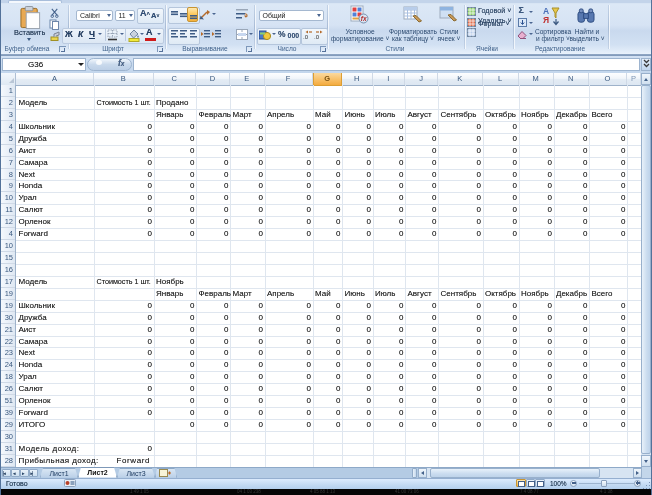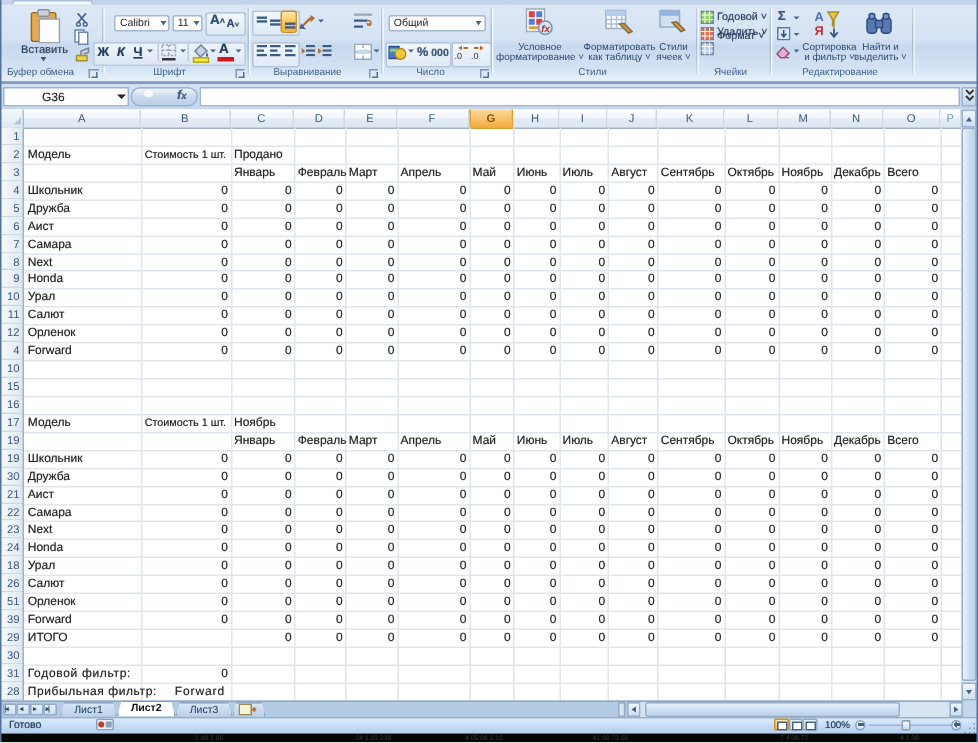--- a/index.html
+++ b/index.html
@@ -711,23 +711,23 @@
 <div class="zt" style="left:297.0px;top:419.03999999999996px">0</div>
 <div class="zt" style="left:326.5px;top:419.03999999999996px">0</div>
 <div class="zt" style="left:357.0px;top:419.03999999999996px">0</div>
 <div class="zt" style="left:389.5px;top:419.03999999999996px">0</div>
 <div class="zt" style="left:422.5px;top:419.03999999999996px">0</div>
 <div class="zt" style="left:467.0px;top:419.03999999999996px">0</div>
 <div class="zt" style="left:503.0px;top:419.03999999999996px">0</div>
 <div class="zt" style="left:538.0px;top:419.03999999999996px">0</div>
 <div class="zt" style="left:573.5px;top:419.03999999999996px">0</div>
 <div class="zt" style="left:611.5px;top:419.03999999999996px">0</div>
-<div class="t" style="left:18.5px;top:442.9px;letter-spacing:.45px">Годовой фильтр:</div>
+<div class="t" style="left:18.5px;top:442.9px;letter-spacing:.45px">Модель доход:</div>
 <div class="zt" style="left:138.0px;top:442.9px">0</div>
-<div class="t" style="left:18.5px;top:454.83px;letter-spacing:.4px">Прибыльная фильтр:</div>
+<div class="t" style="left:18.5px;top:454.83px;letter-spacing:.4px">Прибыльная доход:</div>
 <div class="t" style="left:116.5px;top:454.83px;letter-spacing:.6px">Forward</div>
 <div class="ab" style="left:641px;top:72.5px;width:10px;height:394.5px;background:#d7e4f2"></div>
 <div class="ab" style="left:641px;top:72.5px;width:10px;height:12px;background:linear-gradient(#f0f6fc,#cfdfef);border:1px solid #98b0cc;box-sizing:border-box"></div>
 <div class="ab" style="left:643.5px;top:77.5px;width:0;height:0;border-left:2.5px solid transparent;border-right:2.5px solid transparent;border-bottom:3px solid #44618a"></div>
 <div class="ab" style="left:641px;top:84.5px;width:10px;height:369.5px;background:linear-gradient(90deg,#e8f1fa,#cadcef 60%,#bed3ea);border:1px solid #98b0cc;border-radius:2px;box-sizing:border-box"></div>
 <div class="ab" style="left:641px;top:455px;width:10px;height:12px;background:linear-gradient(#f0f6fc,#cfdfef);border:1px solid #98b0cc;box-sizing:border-box"></div>
 <div class="ab" style="left:643.5px;top:460px;width:0;height:0;border-left:2.5px solid transparent;border-right:2.5px solid transparent;border-top:3px solid #44618a"></div>
 <div class="ab" style="left:0;top:467px;width:652px;height:10.5px;background:#b4cbe4;border-top:1px solid #8ea9c8;box-sizing:border-box"></div>
 <div class="ab" style="left:2px;top:468.5px;width:8.5px;height:8px;background:linear-gradient(#eaf2fa,#cddff0);border:1px solid #92abc8;border-radius:1px;box-sizing:border-box"></div>
 <div class="ab" style="left:11px;top:468.5px;width:8.5px;height:8px;background:linear-gradient(#eaf2fa,#cddff0);border:1px solid #92abc8;border-radius:1px;box-sizing:border-box"></div>

